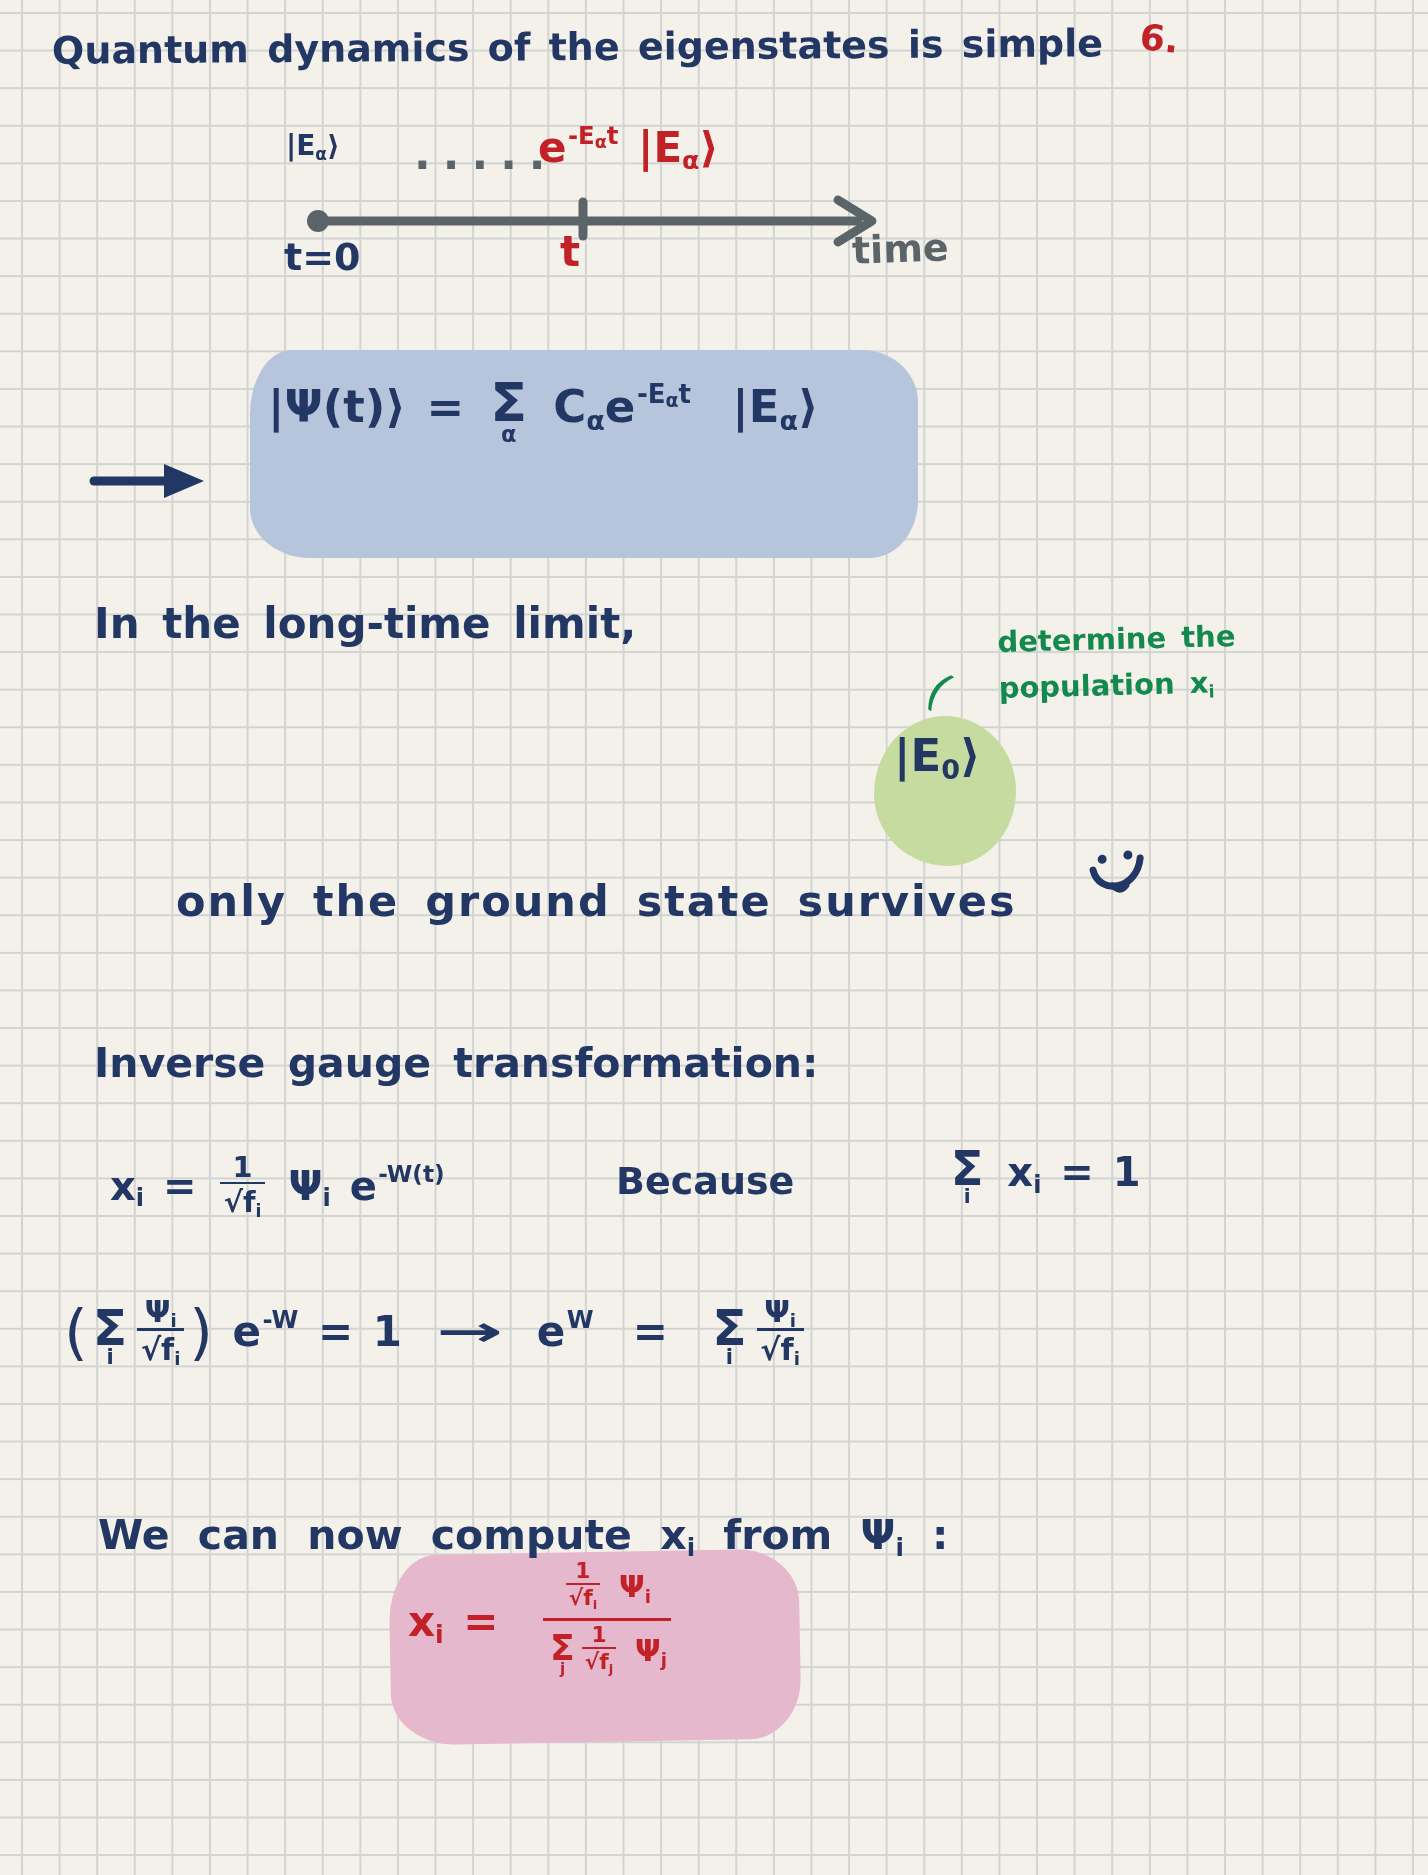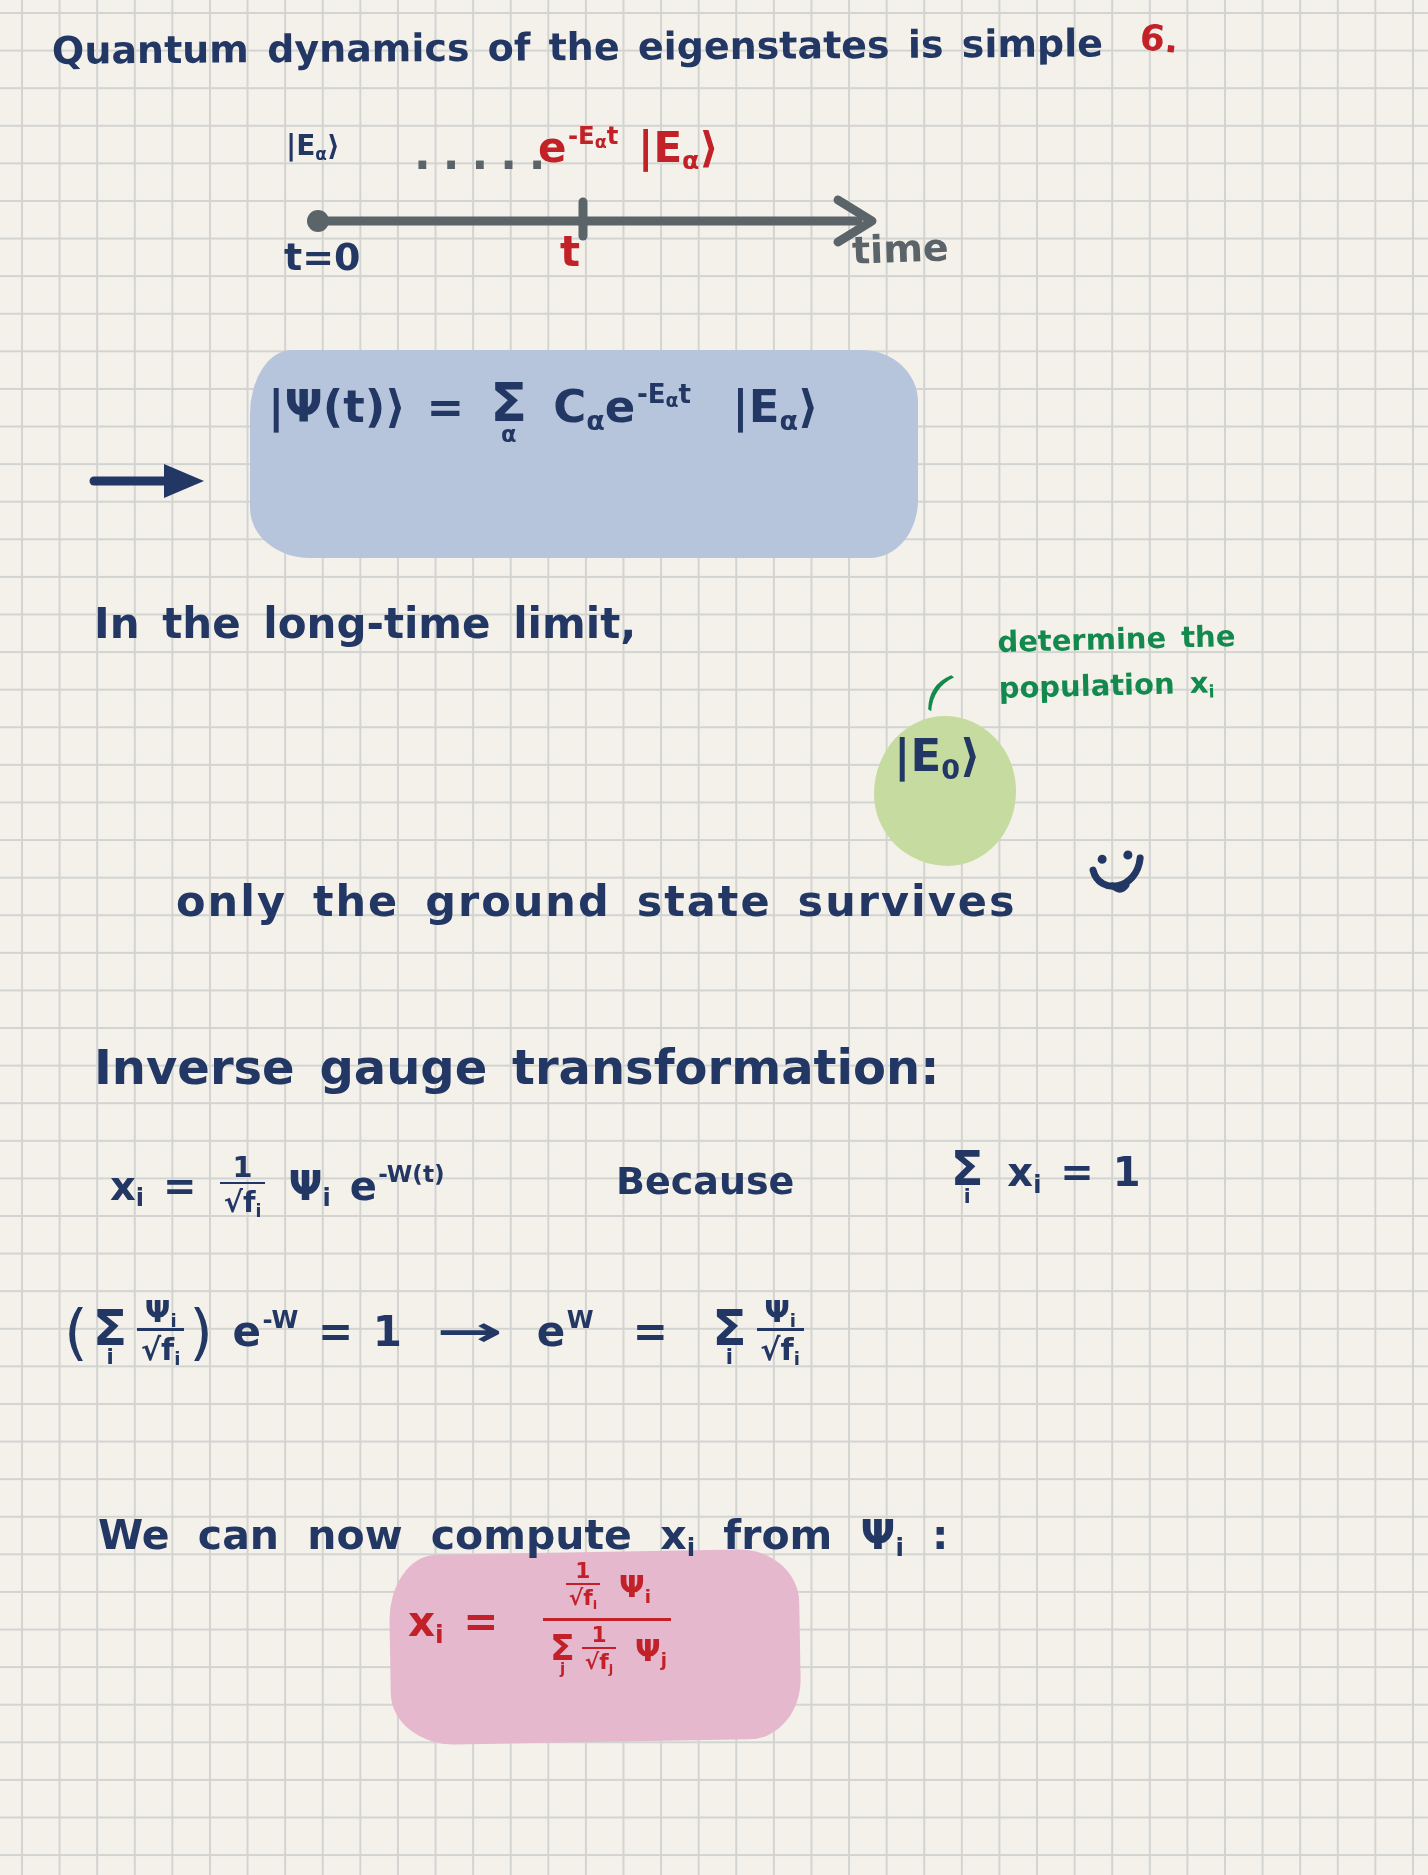--- a/index.html
+++ b/index.html
@@ -90,21 +90,21 @@
   <div class="ink navy" style="left:894px;top:730px;font-size:45px;"><span>|E</span><span class="sb">0</span><span>⟩</span></div>
 
   <div class="ink navy" style="left:176px;top:846px;font-size:43px;letter-spacing:2px;word-spacing:9px;margin-top:31px;">only the ground state survives</div>
   <svg class="svgicon" style="left:1086px;top:848px;color:var(--ink-navy);transform:rotate(-5deg);" width="64" height="64" viewBox="0 0 64 64">
     <circle cx="18" cy="10" r="4.5" fill="currentColor"></circle>
     <circle cx="44" cy="8" r="4.5" fill="currentColor"></circle>
     <path d="M8 20 C12 46 50 44 56 12" fill="none" stroke="currentColor" stroke-width="7" stroke-linecap="round"></path>
     <path d="M26 37 q7 9 14 1" fill="none" stroke="currentColor" stroke-width="6" stroke-linecap="round"></path>
   </svg>
 
-  <div class="ink navy" style="left:94px;top:1040px;font-size:48px;word-spacing:8px;">Inverse gauge transformation:</div>
+  <div class="ink navy" style="left:94px;top:1040px;font-size:41px;word-spacing:8px;">Inverse gauge transformation:</div>
 
   <div class="ink navy" style="left:110px;top:1152px;font-size:40px;"><span>x</span><span class="sb">i</span><span> = </span><span class="frac">
         <span class="num"><span>1</span></span>
         <span class="den"><span>√f</span><span class="sb">i</span></span>
       </span><span>&nbsp;Ψ</span><span class="sb">i</span><span>&nbsp;e</span><span class="sup"><span>-W(t)</span></span></div>
   <div class="ink navy" style="left:616px;top:1160px;font-size:38px;">Because</div>
   <div class="ink navy" style="left:946px;top:1148px;font-size:40px;"><span class="stk">
         <span class="sg">Σ</span>
         <span class="us">i</span>
       </span><span>&nbsp;x</span><span class="sb">i</span><span> = 1</span></div>

